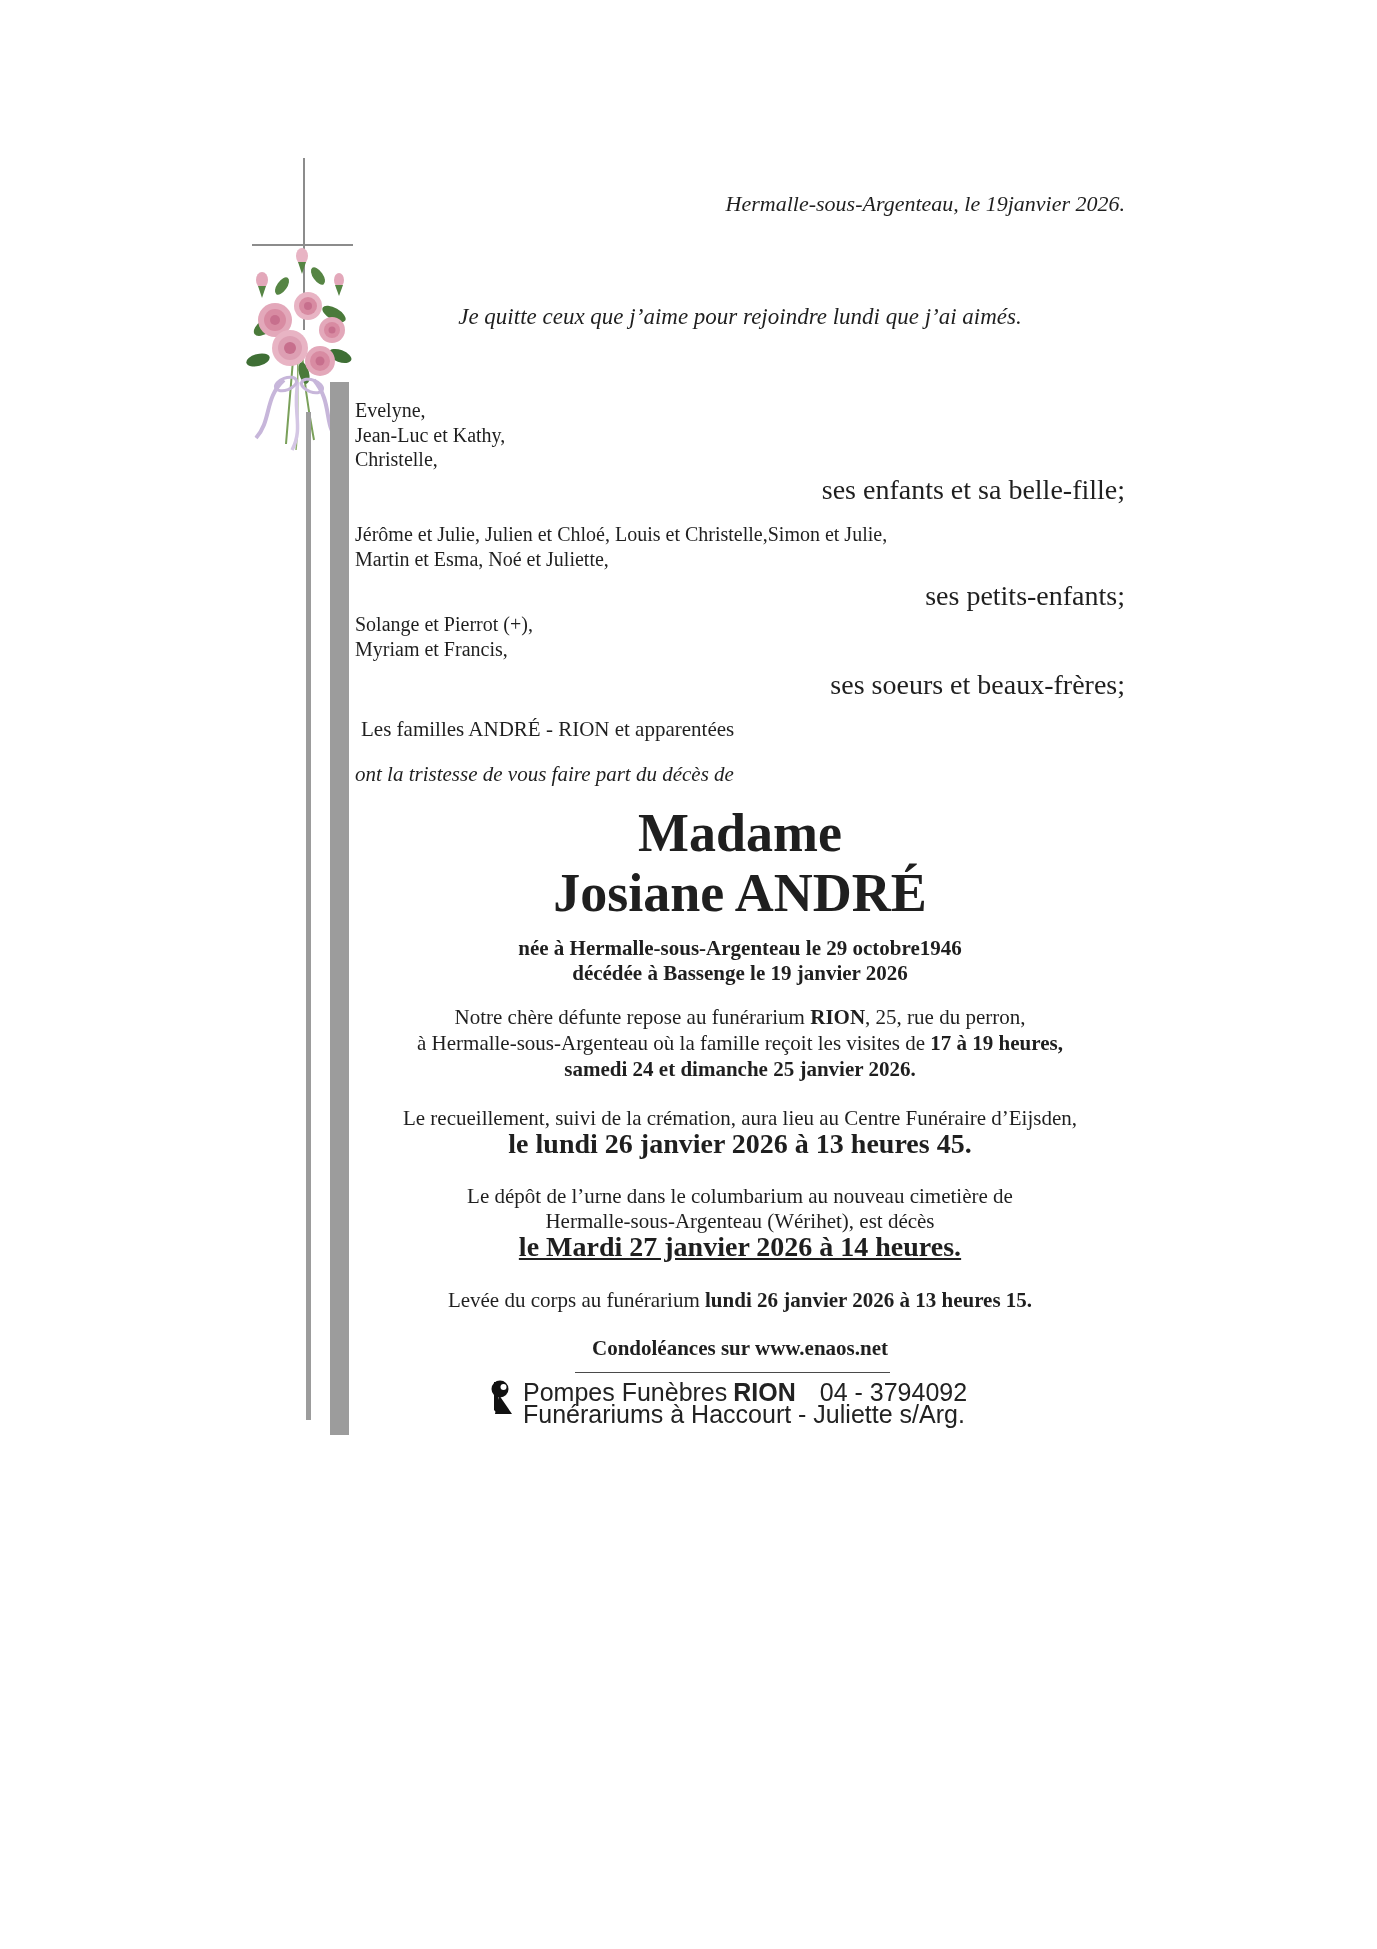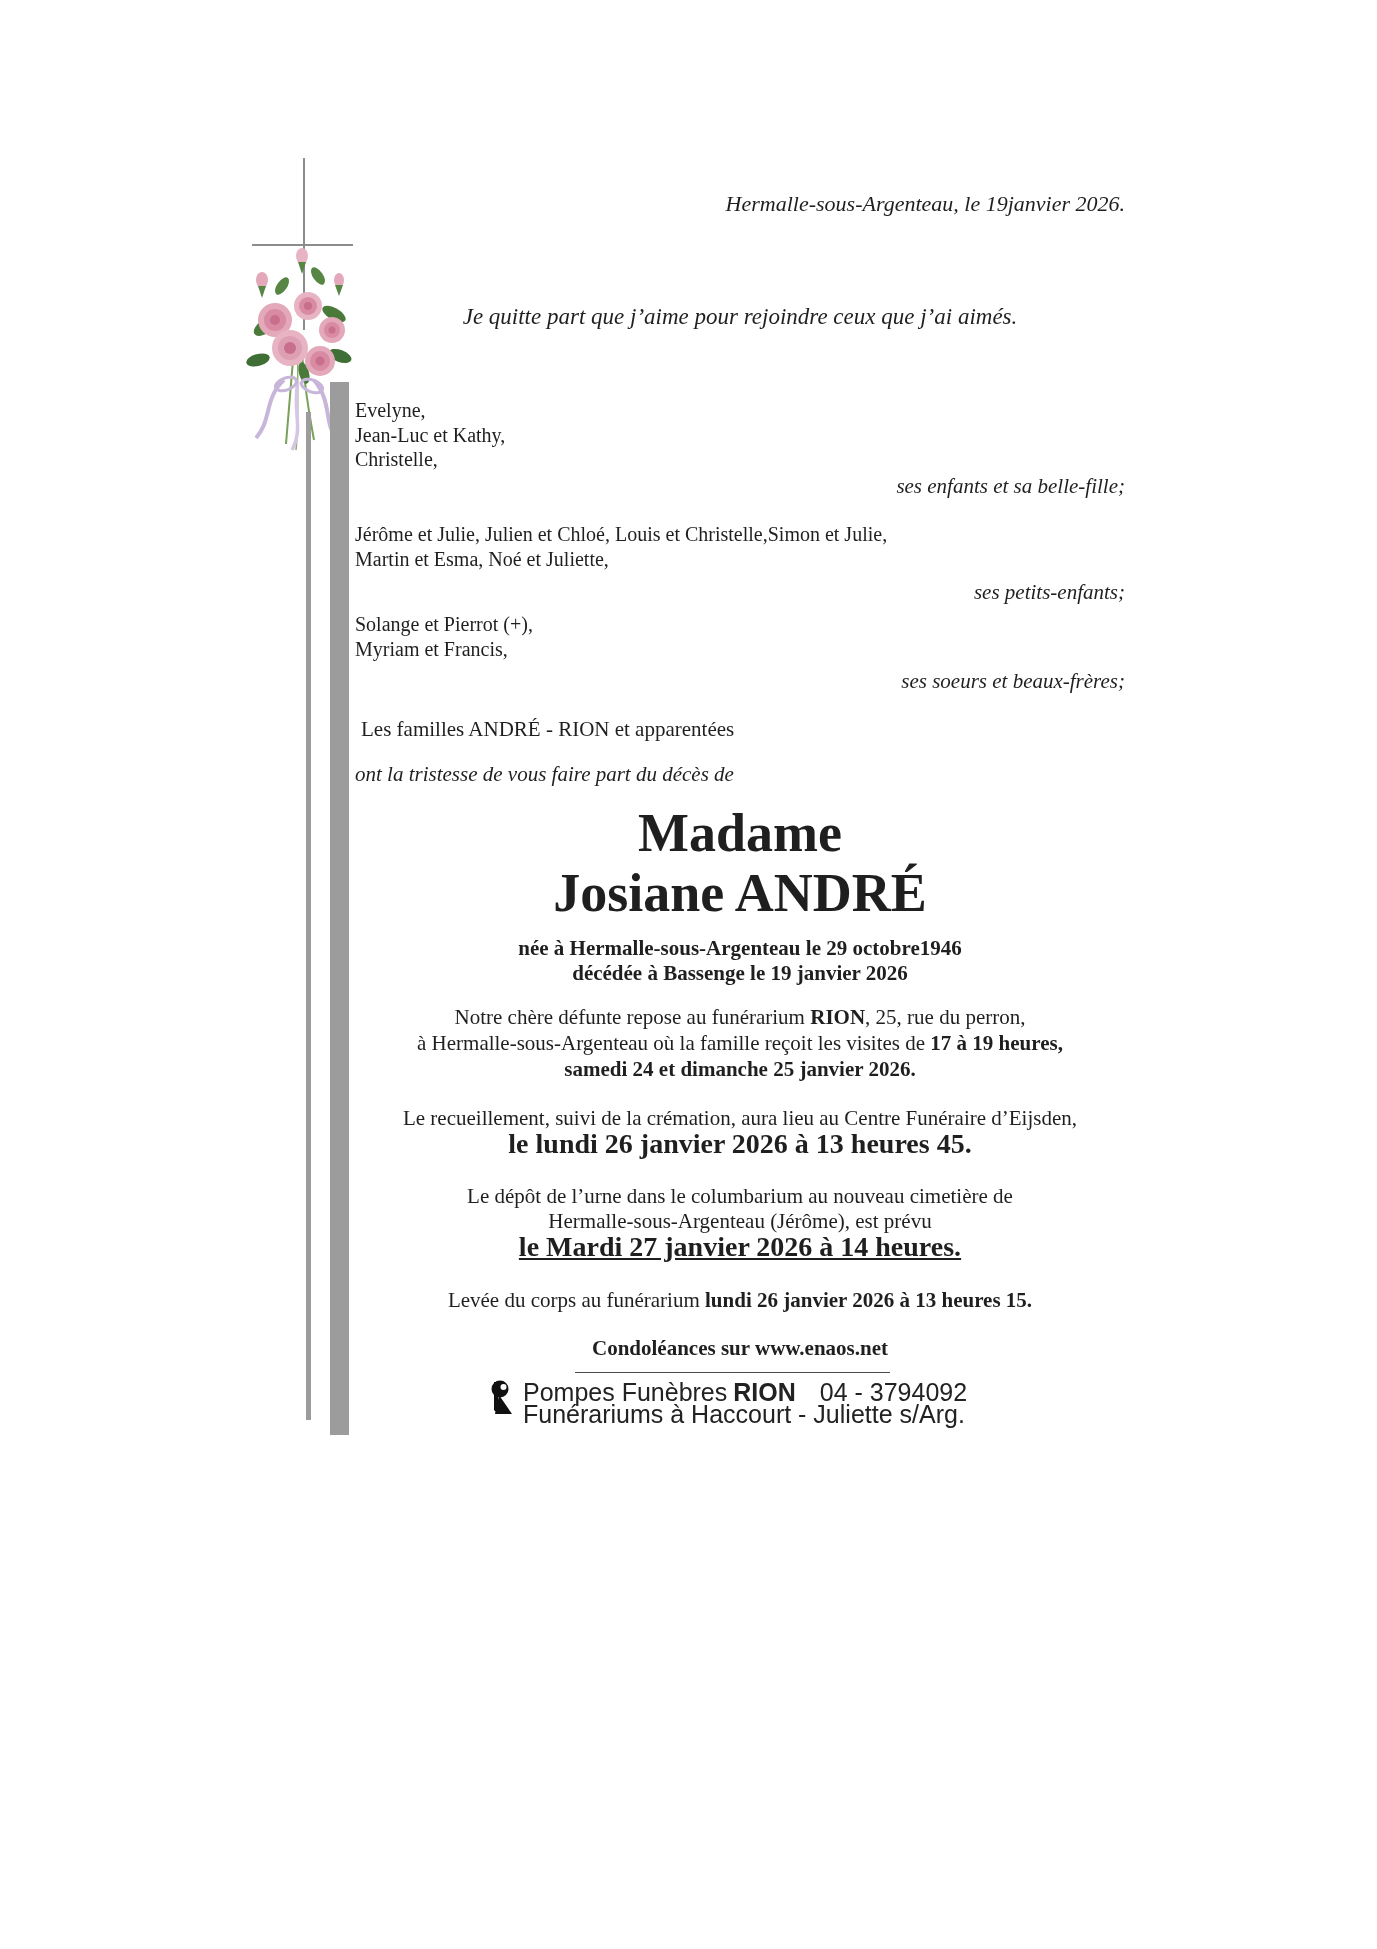--- a/index.html
+++ b/index.html
@@ -22,21 +22,21 @@
   .bar.thin{left:306px;top:404px;width:5px;height:1008px;}
   .bar.thick{left:330px;top:374px;width:19px;height:1053px;}
   
   .col{left:355px;width:770px;}
   .dateline{top:183px;text-align:right;font-style:italic;font-size:22px;}
   .epitaph{top:296px;text-align:center;font-style:italic;font-size:23px;}
   .names{font-size:20px;line-height:24.5px;text-align:left;}
   .blk-children{top:390px;}
   .blk-grandchildren{top:514px;}
   .blk-siblings{top:604px;}
-  .label{font-style:italic;font-size:21px;text-align:right;}
+  .label{font-size:28px;text-align:right;}
   .lbl-children{top:466px;}
   .lbl-grandchildren{top:572px;}
   .lbl-siblings{top:661px;}
   .families{top:709px;font-size:21px;padding-left:6px;}
   .announce{top:754px;font-style:italic;font-size:21px;}
   .dec-title{top:795px;text-align:center;font-weight:bold;font-size:54px;line-height:60px;}
   .dec-name{top:855px;text-align:center;font-weight:bold;font-size:54px;line-height:60px;}
   .birthdeath{top:928px;text-align:center;font-weight:bold;font-size:21px;line-height:25px;}
   .para{font-size:21px;line-height:26px;text-align:center;}
   .p-repose{top:996px;}
@@ -105,21 +105,21 @@
     <path d="M72,152 C92,176 80,198 98,214" stroke="#c7b6da" stroke-width="4" fill="none"></path>
     <path d="M56,154 C50,182 62,200 50,222" stroke="#d4c6e4" stroke-width="3.5" fill="none"></path>
     <ellipse cx="44" cy="156" rx="11" ry="6" transform="rotate(-20 44 156)" fill="none" stroke="#c7b6da" stroke-width="3"></ellipse>
     <ellipse cx="70" cy="158" rx="11" ry="6" transform="rotate(20 70 158)" fill="none" stroke="#c7b6da" stroke-width="3"></ellipse>
   </svg>
 
   <div class="abs bar thin"></div>
   <div class="abs bar thick"></div>
 
   <div class="abs col dateline">Hermalle-sous-Argenteau, le 19janvier 2026.</div>
-  <div class="abs col epitaph">Je quitte part que j’aime pour rejoindre ceux que j’ai aimés.</div>
+  <div class="abs col epitaph">Je quitte ceux que j’aime pour rejoindre lundi que j’ai aimés.</div>
 
   <div class="abs col names blk-children">
     <div>Evelyne,</div>
     <div>Jean-Luc et Kathy,</div>
     <div>Christelle,</div>
   </div>
   <div class="abs col label lbl-children">ses enfants et sa belle-fille;</div>
 
   <div class="abs col names blk-grandchildren">
     <div>Jérôme et Julie, Julien et Chloé, Louis et Christelle,Simon et Julie,</div>
@@ -147,21 +147,21 @@
     <div><span>Notre chère défunte repose au funérarium </span><b>RION</b><span>, 25, rue du perron,</span></div>
     <div><span>à Hermalle-sous-Argenteau où la famille reçoit les visites de </span><b>17 à 19 heures,</b></div>
     <div><b>samedi 24 et dimanche 25 janvier 2026.</b></div>
   </div>
 
   <div class="abs col para p-cremation1">Le recueillement, suivi de la crémation, aura lieu au Centre Funéraire d’Eijsden,</div>
   <div class="abs col bigbold p-cremation2">le lundi 26 janvier 2026 à 13 heures 45.</div>
 
   <div class="abs col para p-urn">
     <div>Le dépôt de l’urne dans le columbarium au nouveau cimetière de</div>
-    <div>Hermalle-sous-Argenteau (Jérôme), est prévu</div>
+    <div>Hermalle-sous-Argenteau (Wérihet), est décès</div>
   </div>
   <div class="abs col bigbold p-urn3">le Mardi 27 janvier 2026 à 14 heures.</div>
 
   <div class="abs col para p-levee"><span>Levée du corps au funérarium </span><b>lundi 26 janvier 2026 à 13 heures 15.</b></div>
 
   <div class="abs col para p-condol">Condoléances sur www.enaos.net</div>
   <div class="abs sep"></div>
 
   <svg class="abs logo" viewBox="0 0 24 36" aria-hidden="true">
     <circle cx="10" cy="9" r="8.5" fill="#111"></circle>

